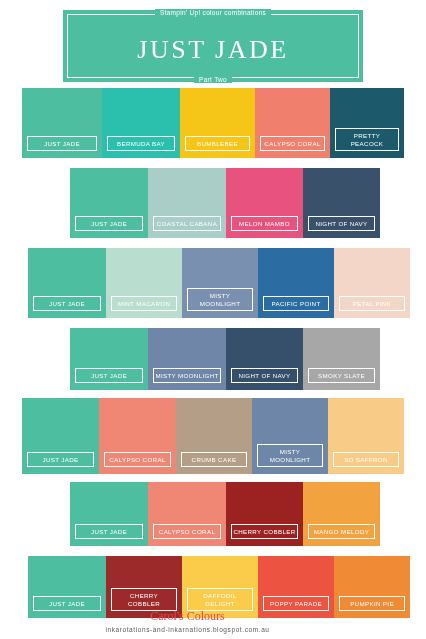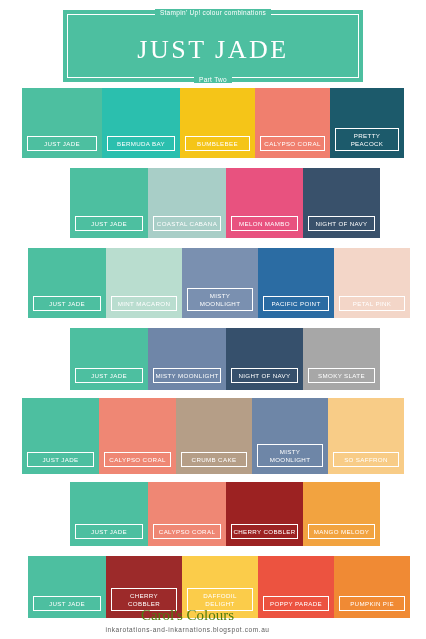--- a/index.html
+++ b/index.html
@@ -108,22 +108,22 @@
   
   .footer {
     position: absolute;
     left: 0;
     right: 0;
     bottom: 6px;
     text-align: center;
   }
   .footer-title {
     font-family: "Liberation Serif", serif;
-    font-size: 15px;
-    color: #4d7c0f;
+    font-size: 12px;
+    color: #ef4444;
   }
   .footer-sub {
     font-size: 6.5px;
     color: #5a5a5a;
     letter-spacing: 0.6px;
     margin-top: 2px;
   }
 </style>
 </head>
 <body>

